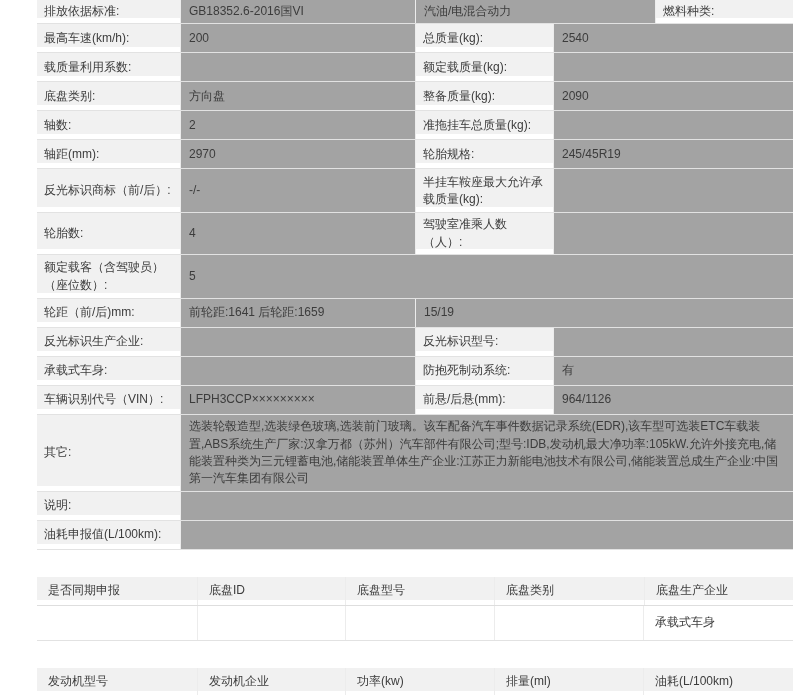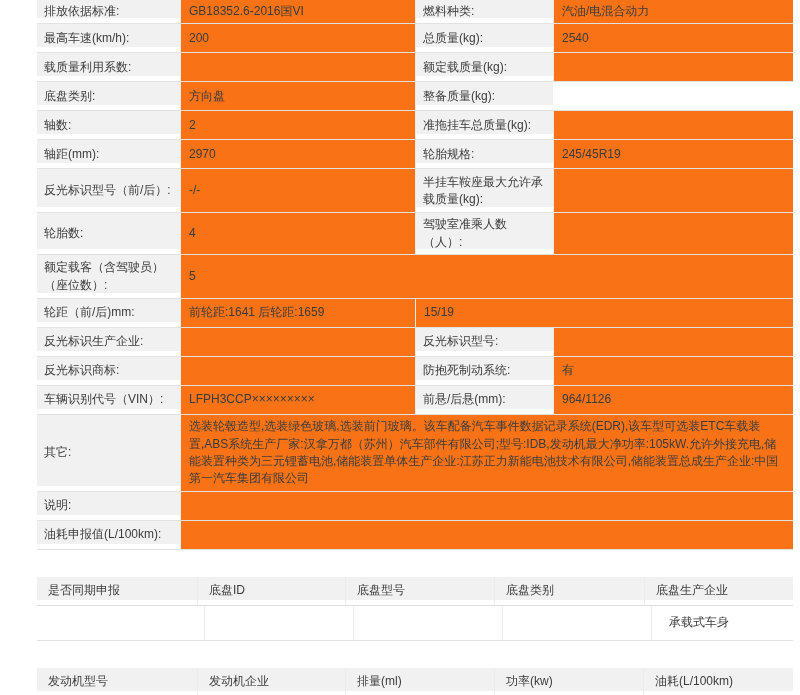--- a/index.html
+++ b/index.html
@@ -19,91 +19,92 @@
   .row.tall { min-height:44px; }
   .row.xtall { min-height:58px; }
   .cell { display:flex; align-items:center; padding:3px 8px; line-height:1.45; }
   .lbl {
     background:linear-gradient(#f1f1f1,#f1f1f1) no-repeat top left;
     background-size:100% calc(100% - 5px);
     padding-left:7px;
   }
   .lbl.c1 { width:143px; }
   .lbl.c3 { width:138px; border-left:1px solid #ececec; }
-  .val { background:#f97316; }
+  .val { background:#a3a3a3; }
   .val.c2 { width:235px; border-left:1px solid #ececec; }
   .val.c4 { flex:1; border-left:1px solid #ececec; }
   .val.spanwide { flex:1; border-left:1px solid #ececec; }
   .gap { height:27px; }
 
   
   .grid5 { display:flex; }
   .g5h { border-bottom:1px solid #dedede; }
   .g5d { border-bottom:1px solid #e2e2e2; }
   .g5 .cell { line-height:1.4; }
   .g5h .cell {
     background:linear-gradient(#f1f1f1,#f1f1f1) no-repeat top left;
     background-size:100% calc(100% - 5px);
     min-height:28px; padding-left:11px;
   }
-  .g5d .cell { background:#fff; min-height:34px; padding-left:17px;margin-left:8px; }
+  .g5d .cell { background:#fff; min-height:34px; padding-left:11px; }
   .g5d .cell + .cell, .g5h .cell + .cell { border-left:1px solid #ececec; }
   .w1 { width:160px; } .w2 { width:148px; } .w3 { width:149px; }
   .w4 { width:149px; } .w5 { width:150px; }
 </style>
 </head>
 <body>
 
 <div class="wrap">
 
   <div class="tbl">
 
     <div class="row h1">
       <div class="cell lbl c1">排放依据标准:</div>
       <div class="cell val c2">GB18352.6-2016国VI</div>
+      <div class="cell val c4">汽油/电混合动力</div>
       <div class="cell lbl c3">燃料种类:</div>
-      <div class="cell val c4">汽油/电混合动力</div>
     </div>
 
     <div class="row">
       <div class="cell lbl c1">最高车速(km/h):</div>
       <div class="cell val c2">200</div>
       <div class="cell lbl c3">总质量(kg):</div>
       <div class="cell val c4">2540</div>
     </div>
 
     <div class="row">
       <div class="cell lbl c1">载质量利用系数:</div>
       <div class="cell val c2"></div>
       <div class="cell lbl c3">额定载质量(kg):</div>
       <div class="cell val c4"></div>
     </div>
 
     <div class="row">
       <div class="cell lbl c1">底盘类别:</div>
       <div class="cell val c2">方向盘</div>
       <div class="cell lbl c3">整备质量(kg):</div>
+      <div class="cell val c4">2090</div>
     </div>
 
     <div class="row">
       <div class="cell lbl c1">轴数:</div>
       <div class="cell val c2">2</div>
       <div class="cell lbl c3">准拖挂车总质量(kg):</div>
       <div class="cell val c4"></div>
     </div>
 
     <div class="row">
       <div class="cell lbl c1">轴距(mm):</div>
       <div class="cell val c2">2970</div>
       <div class="cell lbl c3">轮胎规格:</div>
       <div class="cell val c4">245/45R19</div>
     </div>
 
     <div class="row tall">
-      <div class="cell lbl c1">反光标识型号（前/后）:</div>
+      <div class="cell lbl c1">反光标识商标（前/后）:</div>
       <div class="cell val c2">-/-</div>
       <div class="cell lbl c3">半挂车鞍座最大允许承载质量(kg):</div>
       <div class="cell val c4"></div>
     </div>
 
     <div class="row">
       <div class="cell lbl c1">轮胎数:</div>
       <div class="cell val c2">4</div>
       <div class="cell lbl c3">驾驶室准乘人数（人）:</div>
       <div class="cell val c4"></div>
@@ -121,21 +122,21 @@
     </div>
 
     <div class="row">
       <div class="cell lbl c1">反光标识生产企业:</div>
       <div class="cell val c2"></div>
       <div class="cell lbl c3">反光标识型号:</div>
       <div class="cell val c4"></div>
     </div>
 
     <div class="row">
-      <div class="cell lbl c1">反光标识商标:</div>
+      <div class="cell lbl c1">承载式车身:</div>
       <div class="cell val c2"></div>
       <div class="cell lbl c3">防抱死制动系统:</div>
       <div class="cell val c4">有</div>
     </div>
 
     <div class="row">
       <div class="cell lbl c1">车辆识别代号（VIN）:</div>
       <div class="cell val c2">LFPH3CCP×××××××××</div>
       <div class="cell lbl c3">前悬/后悬(mm):</div>
       <div class="cell val c4">964/1126</div>
@@ -176,20 +177,20 @@
       <div class="cell w5">承载式车身</div>
     </div>
   </div>
 
   <div class="gap"></div>
 
   <div class="tbl g5">
     <div class="grid5 g5h">
       <div class="cell w1">发动机型号</div>
       <div class="cell w2">发动机企业</div>
+      <div class="cell w4">功率(kw)</div>
       <div class="cell w3">排量(ml)</div>
-      <div class="cell w4">功率(kw)</div>
       <div class="cell w5">油耗(L/100km)</div>
     </div>
 
   </div>
 
 </div>
 
 </body></html>

